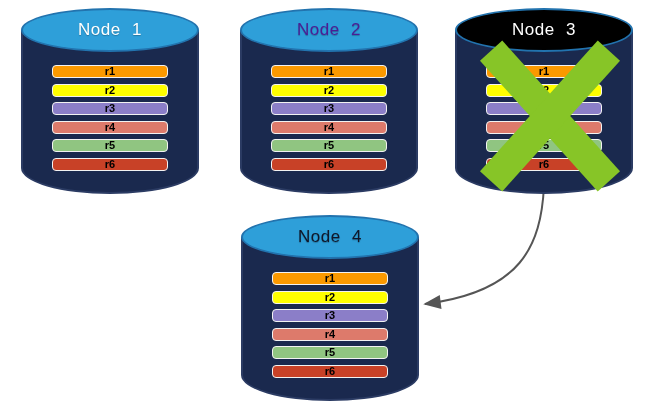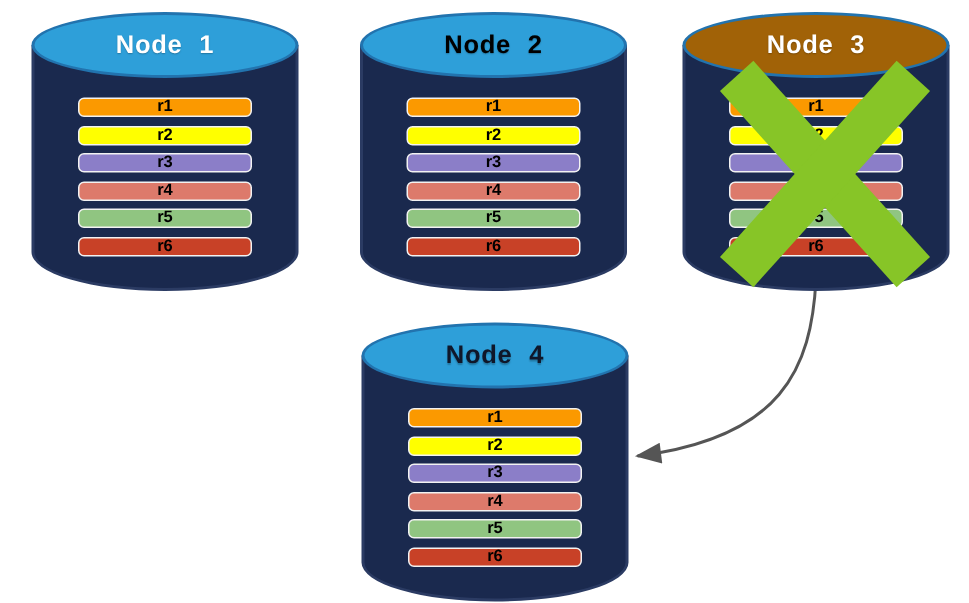--- a/index.html
+++ b/index.html
@@ -13,21 +13,21 @@
     position:absolute;left:0;right:0;top:22px;bottom:0;
     border:2px solid;box-sizing:border-box;
     border-radius:0 0 50% 50% / 0 0 26px 26px;
   }
   .cyl-top{
     position:absolute;left:0;right:0;top:0;height:44px;
     border:2.5px solid;box-sizing:border-box;border-radius:50%;
     display:flex;align-items:center;justify-content:center;z-index:2;
   }
   .node-title{
-    font-size:17px;font-weight:bold;word-spacing:6px;letter-spacing:.5px;
+    font-size:17px;font-weight:normal;word-spacing:6px;letter-spacing:.5px;
     text-shadow:0 1px 1px rgba(0,0,0,.25);
   }
   .rows{
     position:absolute;left:31px;top:57px;width:116px;z-index:3;
     display:flex;flex-direction:column;gap:5.5px;
   }
   .row{
     height:13px;border:1.5px solid;box-sizing:border-box;border-radius:4px;
     display:flex;align-items:center;justify-content:center;
   }
@@ -76,21 +76,21 @@
         </div>
       <div class="row" style="background-color: rgb(200, 65, 39); border-color: rgb(242, 242, 242);">
         <span class="row-label" style="color: rgb(0, 0, 0);">r6</span>
         </div>
     </div>
   </div>
 
   <div class="node" style="left:240px;top:8px">
     <div class="cyl-body" style="background-color: rgb(26, 41, 78); border-color: rgb(43, 59, 99);"></div>
     <div class="cyl-top" style="background-color: rgb(46, 159, 217); border-color: rgb(34, 115, 174);">
-      <span class="node-title" style="color: #000000;">Node 2</span>
+      <span class="node-title" style="color: #4c1d95;">Node 2</span>
     </div>
     <div class="rows">
       <div class="row" style="background-color: rgb(251, 153, 0); border-color: rgb(242, 242, 242);">
         <span class="row-label" style="color: rgb(0, 0, 0);">r1</span>
         </div>
       <div class="row" style="background-color: rgb(255, 255, 0); border-color: rgb(242, 242, 242);">
         <span class="row-label" style="color: rgb(0, 0, 0);">r2</span>
         </div>
       <div class="row" style="background-color: rgb(139, 126, 200); border-color: rgb(242, 242, 242);">
         <span class="row-label" style="color: rgb(0, 0, 0);">r3</span>
@@ -102,21 +102,21 @@
         <span class="row-label" style="color: rgb(0, 0, 0);">r5</span>
         </div>
       <div class="row" style="background-color: rgb(200, 65, 39); border-color: rgb(242, 242, 242);">
         <span class="row-label" style="color: rgb(0, 0, 0);">r6</span>
         </div>
     </div>
   </div>
 
   <div class="node" style="left:455px;top:8px">
     <div class="cyl-body" style="background-color: rgb(26, 41, 78); border-color: rgb(43, 59, 99);"></div>
-    <div class="cyl-top" style="background-color: #a16207; border-color: rgb(34, 115, 174);">
+    <div class="cyl-top" style="background-color: #000000; border-color: rgb(34, 115, 174);">
       <span class="node-title" style="color: rgb(255, 255, 255);">Node 3</span>
     </div>
     <div class="rows">
       <div class="row" style="background-color: rgb(251, 153, 0); border-color: rgb(242, 242, 242);">
         <span class="row-label" style="color: rgb(0, 0, 0);">r1</span>
         </div>
       <div class="row" style="background-color: rgb(255, 255, 0); border-color: rgb(242, 242, 242);">
         <span class="row-label" style="color: rgb(0, 0, 0);">r2</span>
         </div>
       <div class="row" style="background-color: rgb(139, 126, 200); border-color: rgb(242, 242, 242);">

